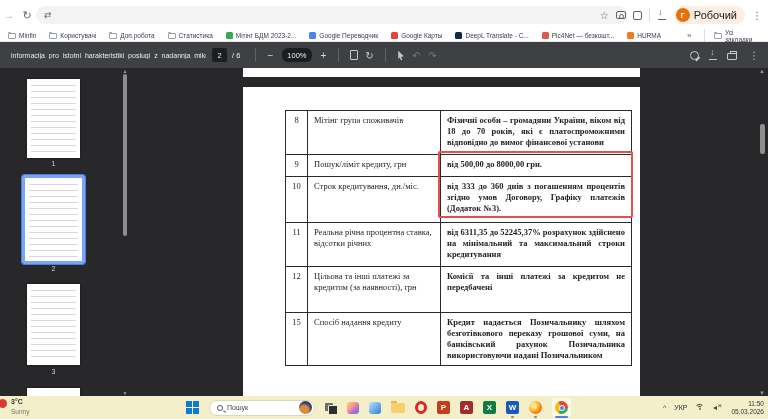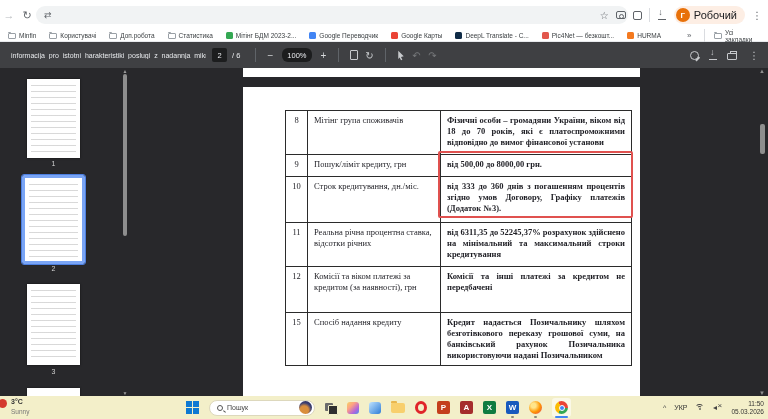--- a/index.html
+++ b/index.html
@@ -288,21 +288,21 @@
     </tr>
 
     <tr>
       <td class="num">11</td>
       <td>Реальна річна процентна ставка, відсотки річних</td>
       <td class="val">від  6311,35  до  52245,37%  розрахунок здійснено на мінімальний та максимальний строки кредитування</td>
     </tr>
 
     <tr>
       <td class="num">12</td>
-      <td>Комісії та віком платежі за кредитом (за наявності), грн</td>
+      <td>Цільова та інші платежі за кредитом (за наявності), грн</td>
       <td class="val">Комісії та інші платежі за кредитом не передбачені</td>
     </tr>
 
 
     <tr>
       <td class="num">15</td>
       <td>Спосіб надання кредиту</td>
       <td class="val">Кредит надається Позичальнику шляхом безготівкового переказу грошової суми, на банківський рахунок Позичальника використовуючи надані Позичальником</td>
     </tr>
   </tbody>

